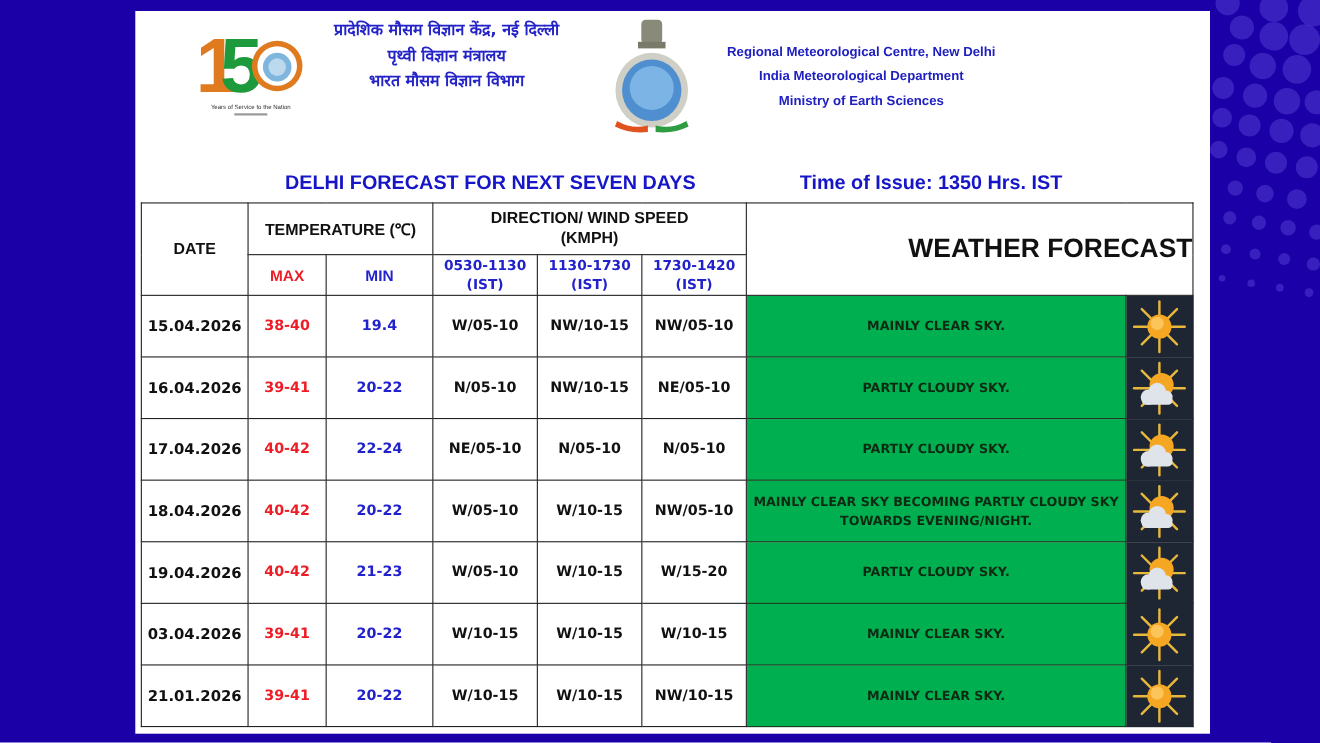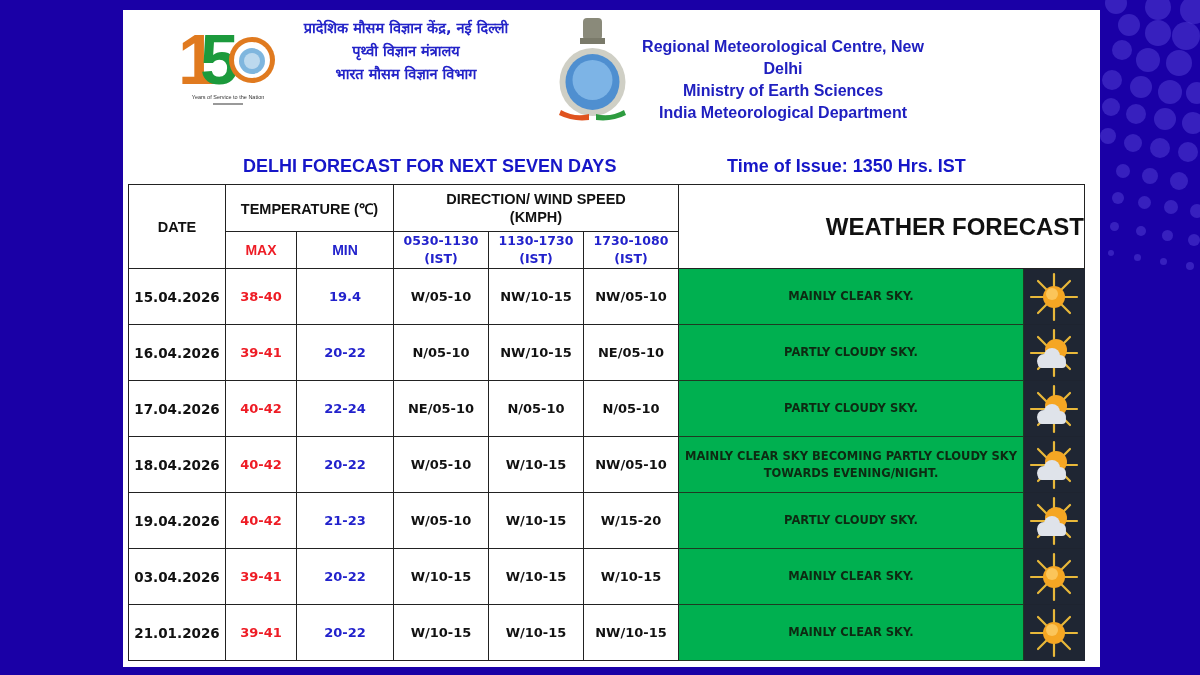--- a/index.html
+++ b/index.html
@@ -16,24 +16,24 @@
   }
   .logo150 { position:absolute; left:55px; top:12px; width:100px; height:92px; }
   .emblem { position:absolute; left:432px; top:4px; width:75px; height:112px; }
   .hindi {
     position:absolute; left:158px; top:7px; width:250px; text-align:center;
     color:#2323c8; font-weight:bold; font-size:14.5px; line-height:23px;
     font-family:"DejaVu Sans", sans-serif;
   }
   .eng {
     position:absolute; left:510px; top:26px; width:300px; text-align:center;
-    color:#2020c0; font-weight:bold; font-size:16px; line-height:22px;
+    color:#2020c0; font-weight:bold; font-size:12px; line-height:22px;
   }
   .title {
-    position:absolute; left:120px; top:146px; color:#1616c8;
+    position:absolute; left:136px; top:146px; color:#1616c8;
     font-weight:bold; font-size:18px;
   }
   .issue {
     position:absolute; left:604px; top:146px; color:#1616c8;
     font-weight:bold; font-size:18px;
   }
   table {
     position:absolute; left:5px; top:174px; border-collapse:collapse;
     table-layout:fixed;
   }
@@ -126,22 +126,22 @@
       <ellipse cx="37.5" cy="68" rx="33" ry="34" fill="#cfcfc5"></ellipse>
       <ellipse cx="37.5" cy="68" rx="27" ry="28" fill="#4f8fd0"></ellipse>
       <ellipse cx="37.5" cy="66" rx="20" ry="20" fill="#7db4e6"></ellipse>
       <path d="M6 96 Q20 104 34 100 L34 106 Q18 108 4 101 Z" fill="#e0531f"></path>
       <path d="M41 100 Q55 104 69 96 L71 101 Q57 108 41 106 Z" fill="#2e9c40"></path>
     </svg>
   </div>
 
   <div class="eng">
     <div>Regional Meteorological Centre, New Delhi</div>
+    <div>India Meteorological Department</div>
     <div>Ministry of Earth Sciences</div>
-    <div>India Meteorological Department</div>
   </div>
 
   <div class="title">DELHI FORECAST FOR NEXT SEVEN DAYS</div>
   <div class="issue">Time of Issue: 1350 Hrs. IST</div>
 
   <table>
     <colgroup>
       <col style="width:97px">
         <col style="width:71px">
         <col style="width:97px">
@@ -166,21 +166,21 @@
       <th class="blue">MIN</th>
       <th class="slot">
         <div>0530-1130</div>
         <div>(IST)</div>
       </th>
       <th class="slot">
         <div>1130-1730</div>
         <div>(IST)</div>
       </th>
       <th class="slot">
-        <div>1730-1080</div>
+        <div>1730-1420</div>
         <div>(IST)</div>
       </th>
     </tr>
     </tbody>
       <tbody id="rows">
         <tr>
     <td class="date">15.04.2026</td>
     <td class="max">38-40</td>
     <td class="min">19.4</td>
     <td>W/05-10</td>

